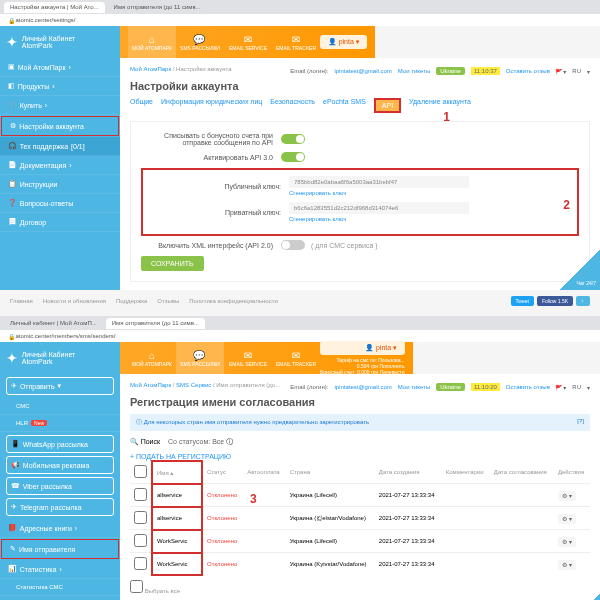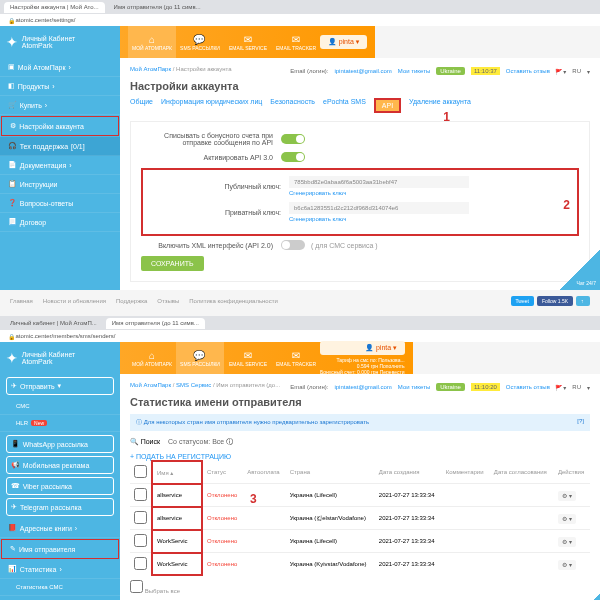--- a/index.html
+++ b/index.html
@@ -253,21 +253,21 @@
       <span class="breadcrumb"><a>Мой АтомПарк</a> / <a>SMS Сервис</a> / <span>Имя отправителя (до...</span></span>
       <span style="margin-left:auto">Email (логин):</span>
       <span class="email">ipintatest@gmail.com</span>
       <a class="email">Мои тикеты</a>
       <span class="badge-green">Ukraine</span>
       <span class="badge-time">11:10:20</span>
       <a class="email">Оставить отзыв</a>
       <span>🚩▾</span><span>RU</span>▾
     </div>
 
-    <h1>Статистика имени отправителя</h1>
+    <h1>Регистрация имени согласования</h1>
     <div class="info-box">ⓘ <span>Для некоторых стран имя отправителя нужно предварительно зарегистрировать</span> <a style="float:right">[?]</a></div>
 
     <div class="search-sec">
       <span class="search-icon">🔍</span>
       <span>Поиск</span>
       <span style="margin-left:6px;color:#666">Со статусом: Все</span> ⓘ
     </div>
     <div class="register-link">+ ПОДАТЬ НА РЕГИСТРАЦИЮ</div>
     <div class="annotation" style="top:118px;left:130px">3</div>
 

